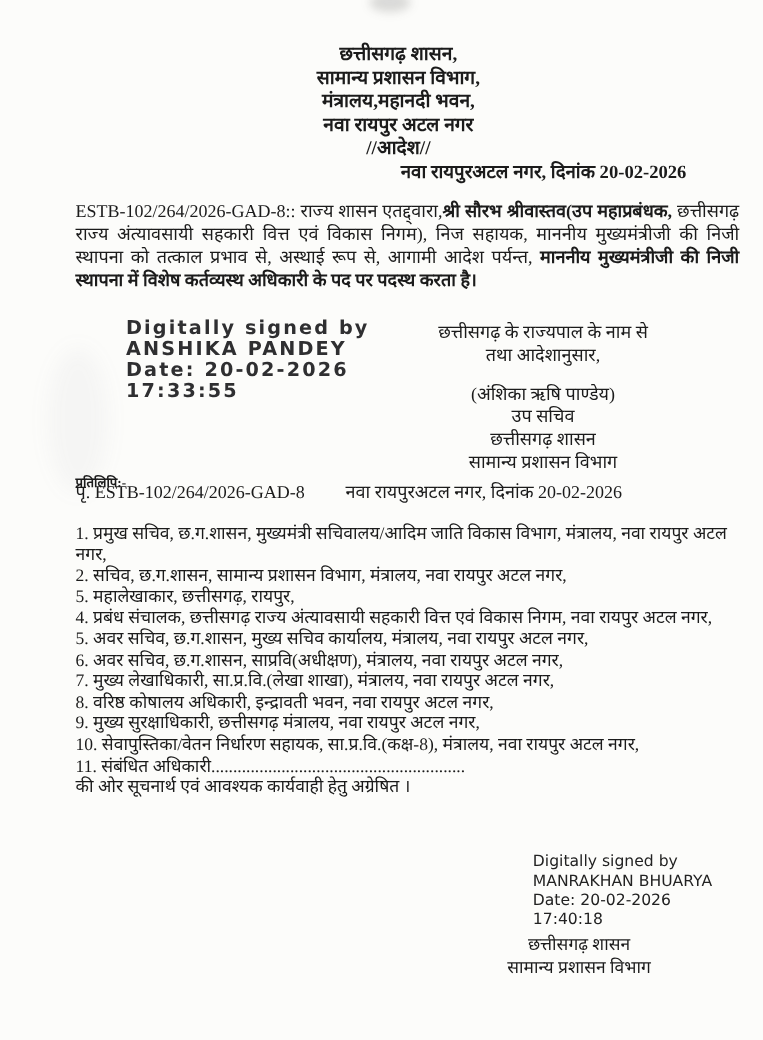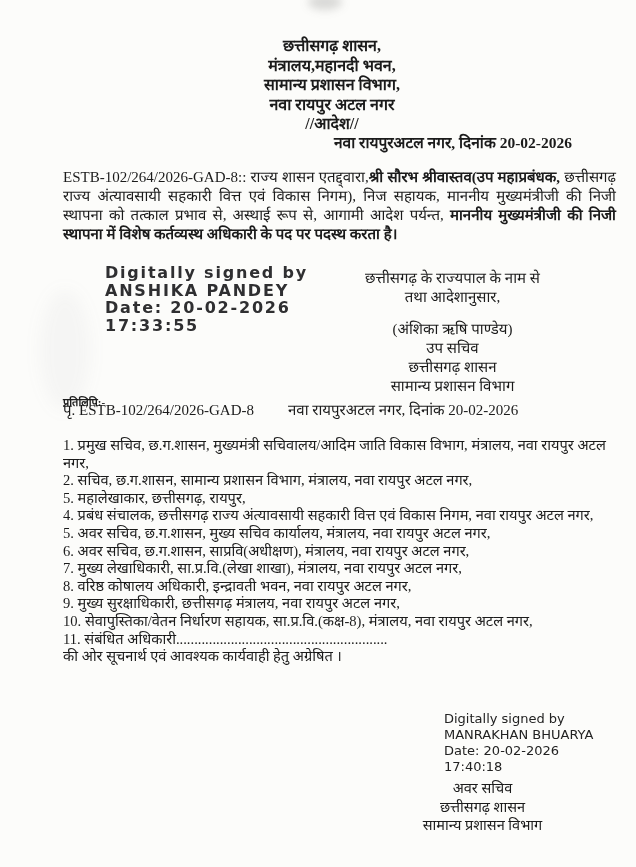--- a/index.html
+++ b/index.html
@@ -71,22 +71,22 @@
 </head>
 <body>
 
 <div class="page">
 
   <div class="artifact-top"></div>
   <div class="artifact-left"></div>
 
   <div class="header">
     <div>छत्तीसगढ़ शासन,</div>
+    <div>सामान्य प्रशासन विभाग,</div>
     <div>मंत्रालय,महानदी भवन,</div>
-    <div>सामान्य प्रशासन विभाग,</div>
     <div>नवा रायपुर अटल नगर</div>
     <div>//आदेश//</div>
   </div>
 
   <div class="date-line">नवा रायपुरअटल नगर, दिनांक 20-02-2026</div>
 
   <div class="order-para"><span>ESTB-102/264/2026-GAD-8:: राज्य शासन एतद्द्वारा,</span><span class="b">श्री सौरभ श्रीवास्तव(उप महाप्रबंधक,</span><span> छत्तीसगढ़ राज्य अंत्यावसायी सहकारी वित्त एवं विकास निगम), निज सहायक, माननीय मुख्यमंत्रीजी की निजी स्थापना को तत्काल प्रभाव से, अस्थाई रूप से, आगामी आदेश पर्यन्त, </span><span class="b">माननीय मुख्यमंत्रीजी की निजी स्थापना में विशेष कर्तव्यस्थ अधिकारी के पद पर पदस्थ करता है।</span></div>
 
   <div class="sig-left">
     <div>Digitally signed by</div>
@@ -127,18 +127,17 @@
   </div>
 
   <div class="sig-right-en">
     <div>Digitally signed by</div>
     <div>MANRAKHAN BHUARYA</div>
     <div>Date: 20-02-2026</div>
     <div>17:40:18</div>
   </div>
 
   <div class="sig-right-hi">
-    <div>अवर सचिव</div>
     <div>छत्तीसगढ़ शासन</div>
     <div>सामान्य प्रशासन विभाग</div>
   </div>
 
 </div>
 
 </body></html>

